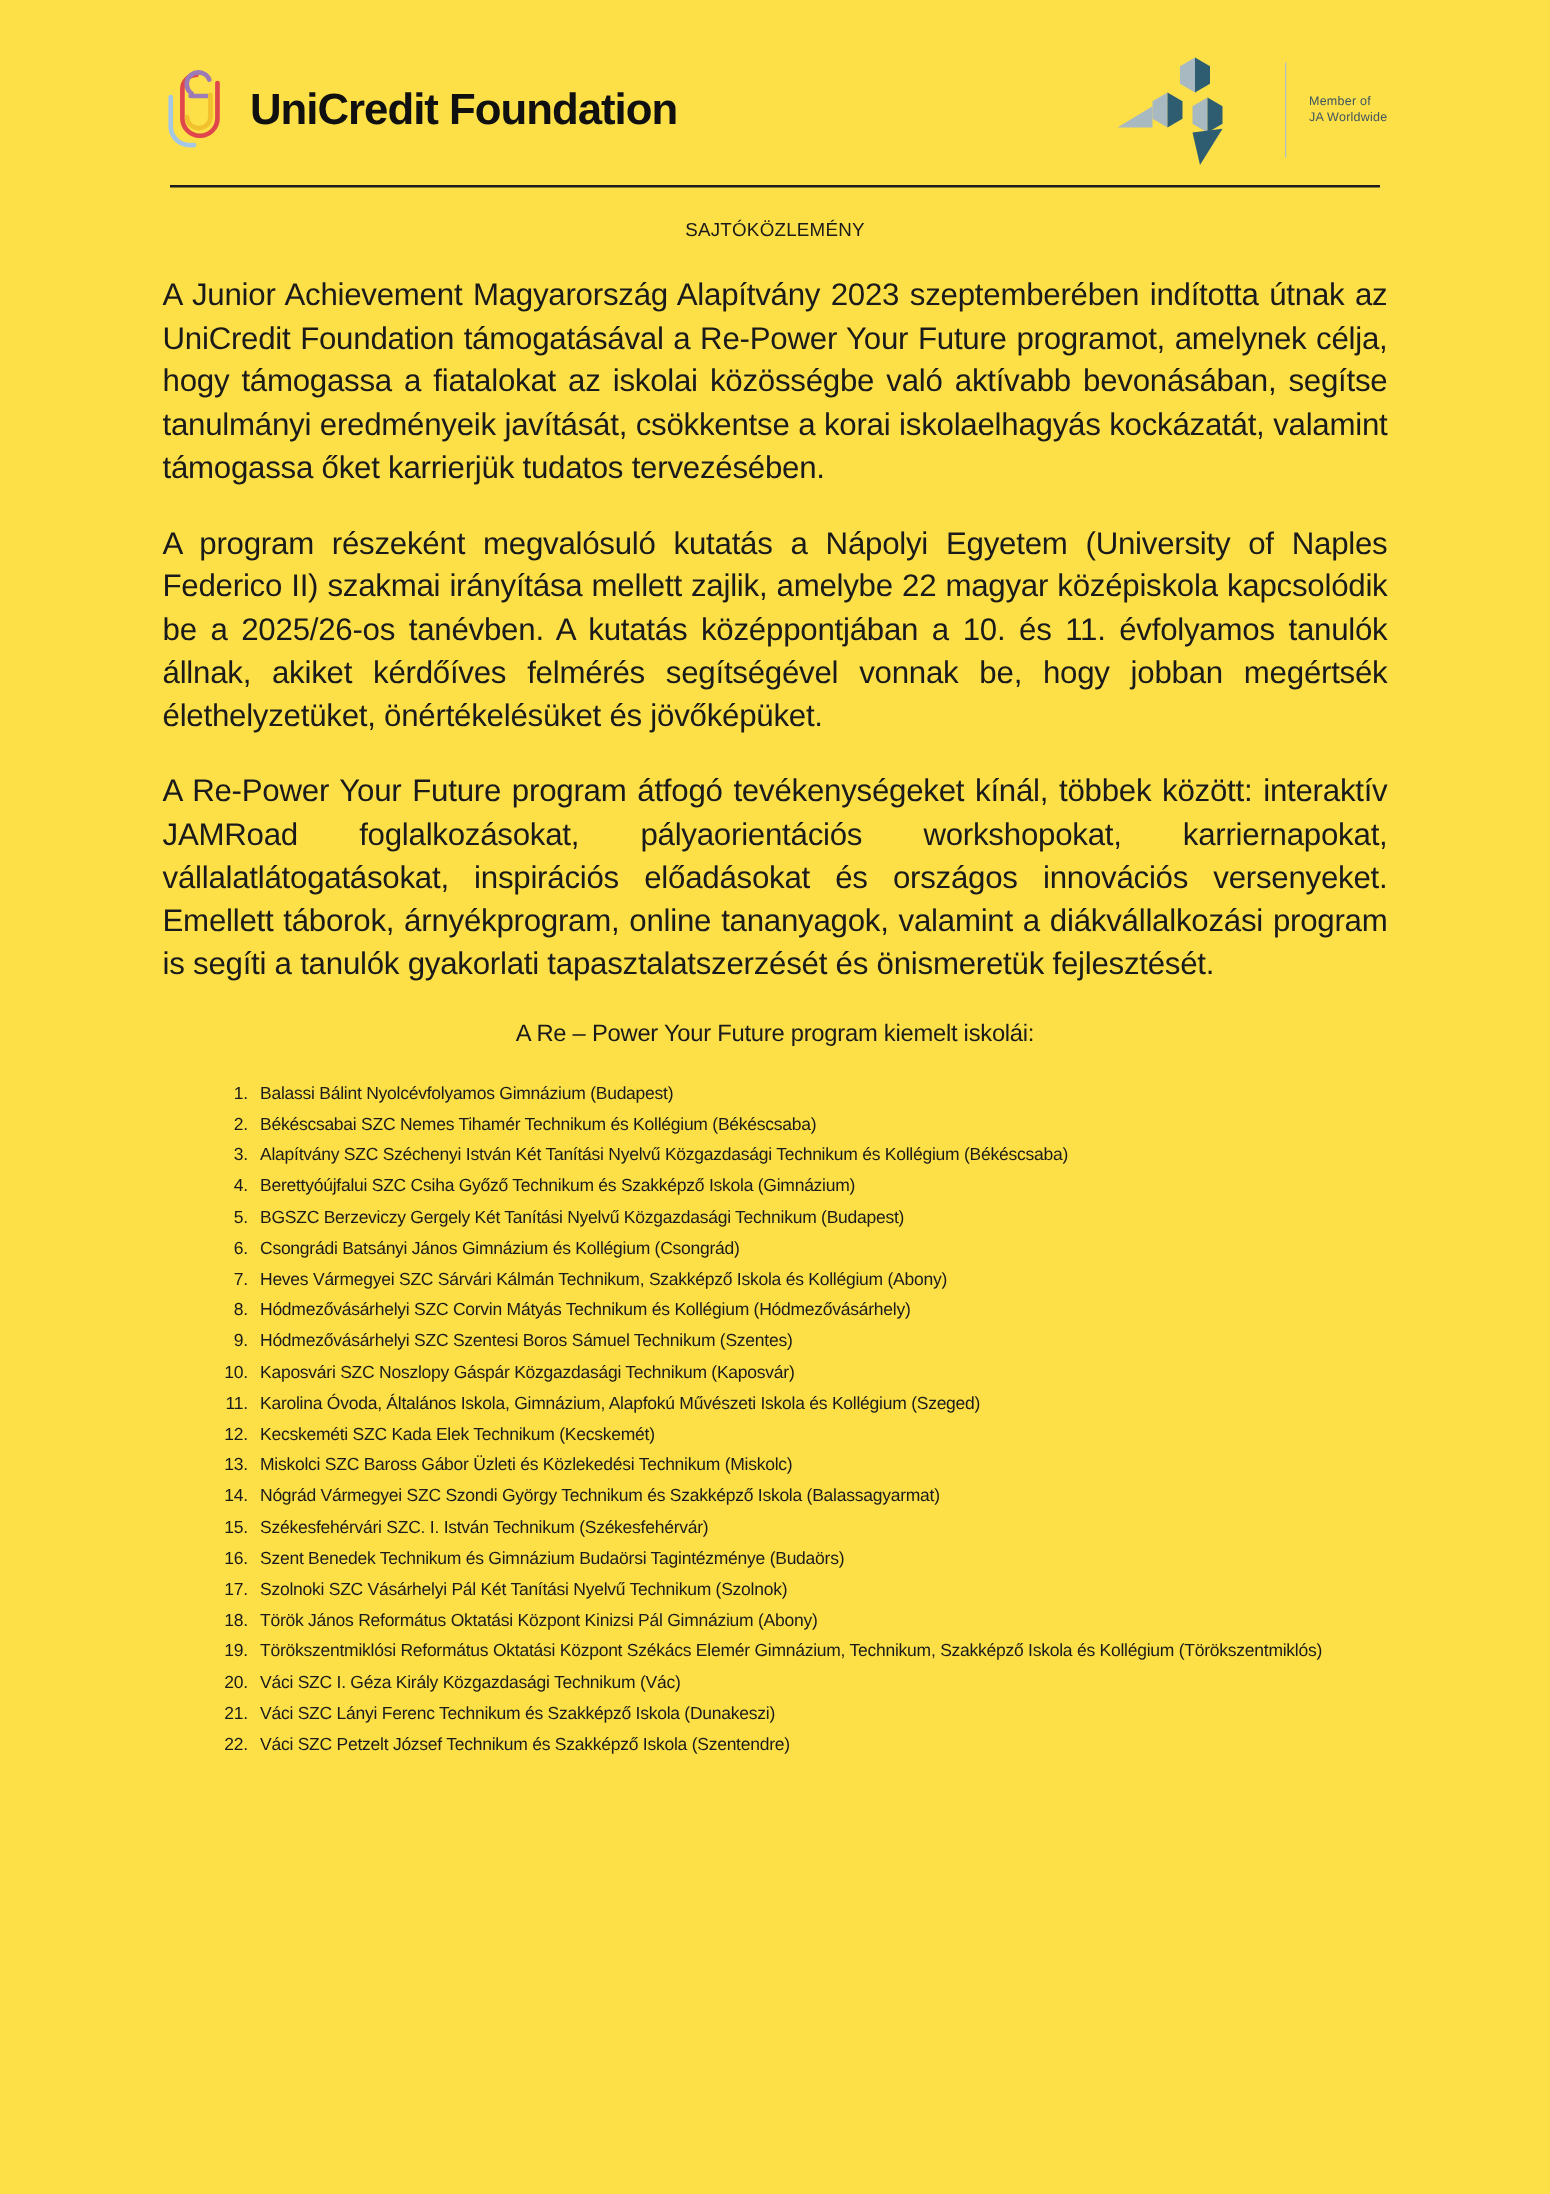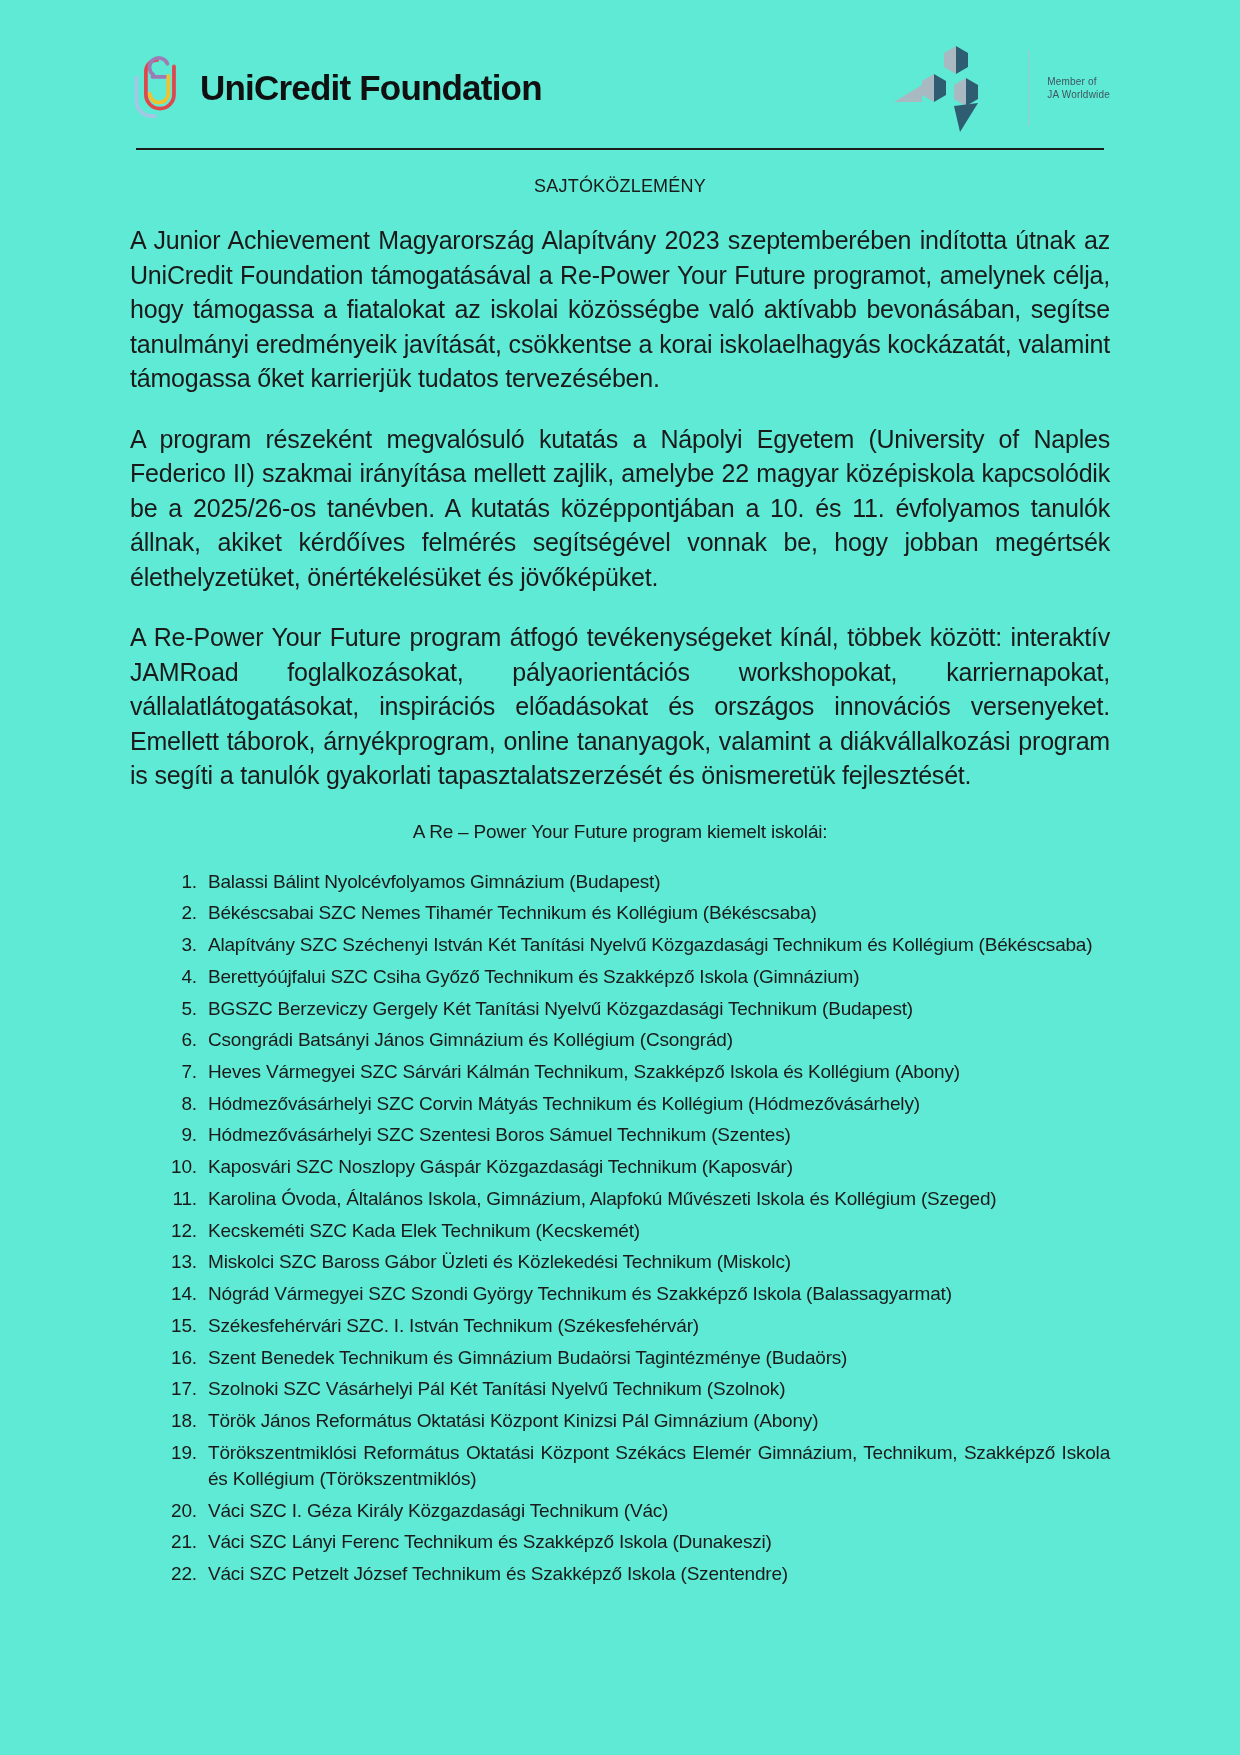--- a/index.html
+++ b/index.html
@@ -1,21 +1,21 @@
 <!DOCTYPE html>
 <html lang="hu" style="--text: #1a1a1a; --unicredit-red: #e0474d; --unicredit-purple: #9d7bb5; --unicredit-yellow: #f2c22e; --unicredit-blue: #a3c7e5; --ja-teal: #2e5d72; --ja-gray: #a9b9c2;"><head>
 <meta charset="utf-8">
 <style>
   html, body { margin: 0; padding: 0; background: #ffffff; }
   .page {
     position: relative;
     width: 1240px;
     height: 1755px;
     margin: 0 auto;
-    background: #5eead4;
+    background: #fde047;
     font-family: "Liberation Sans", sans-serif;
     color: var(--text, #1a1a1a);
     overflow: hidden;
     box-sizing: border-box;
     padding: 0 130px;
   }
   
   .header {
     display: flex;
     justify-content: space-between;
@@ -63,21 +63,21 @@
     white-space: nowrap;
   }
   .header-rule {
     border: none;
     border-top: 2px solid #1c1c1c;
     margin: 10px 6px 0 6px;
   }
   
   .doc-title {
     text-align: center;
-    font-size: 18px;
+    font-size: 15px;
     font-weight: 400;
     letter-spacing: 0.2px;
     margin-top: 26px;
   }
   .para {
     margin: 26px 0 0 0;
     font-size: 25px;
     line-height: 1.38;
     letter-spacing: -0.2px;
     text-align: justify;
@@ -85,21 +85,21 @@
   .schools-heading {
     margin: 26px 0 0 0;
     font-size: 19px;
     line-height: 1.38;
     letter-spacing: -0.2px;
     text-align: center;
   }
   ol.schools {
     margin: 24px 0 0 0;
     padding-left: 72px;
-    font-size: 19px;
+    font-size: 14px;
     line-height: 1.38;
     letter-spacing: -0.2px;
   }
   ol.schools li {
     padding-left: 6px;
     margin-bottom: 5.5px;
     text-align: justify;
   }
 </style>
 </head>

